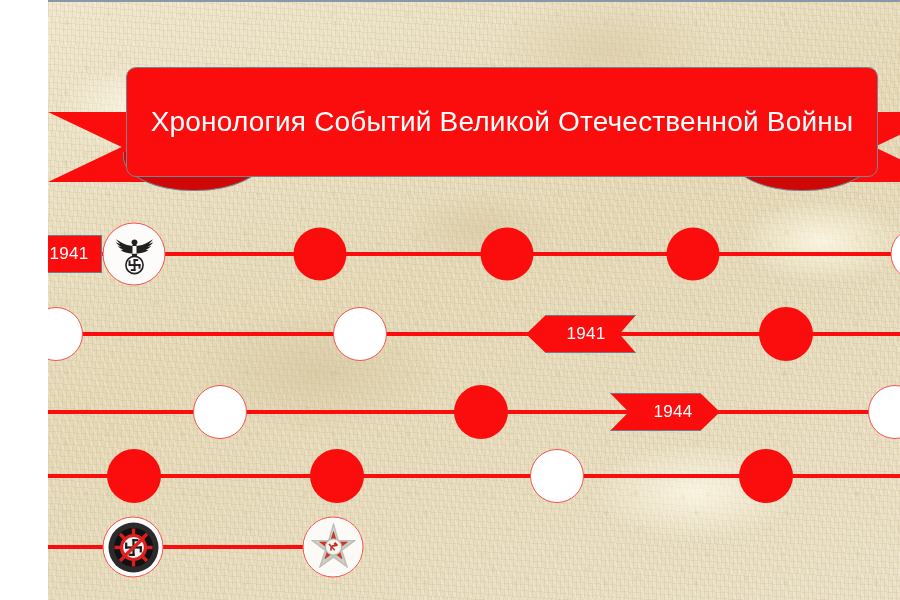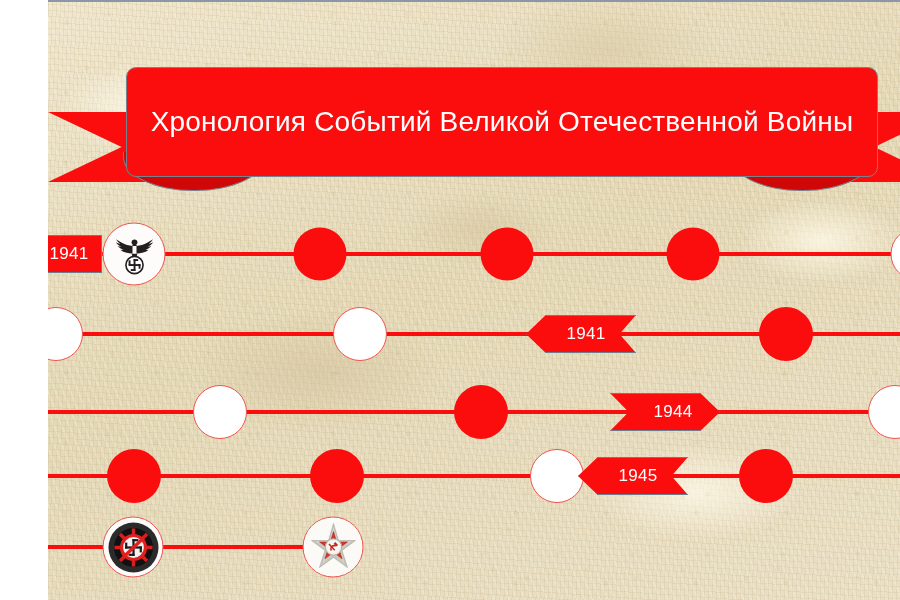--- a/index.html
+++ b/index.html
@@ -256,23 +256,20 @@
   </div>
 
   <div class="timeline-row" style="top:434px">
     <div class="track-line"></div>
 
     <div class="node filled" style="left:86px;width:54px;height:54px"></div>
     <div class="node filled" style="left:289px;width:54px;height:54px"></div>
     <div class="node hollow" style="left:509px;width:54px;height:54px"></div>
     <div class="node filled" style="left:718px;width:54px;height:54px"></div>
 
-    <div class="year-flag left" style="left:530px;width:110px">
-      <span>1945</span>
-    </div>
   </div>
 
   <div class="timeline-row" style="top:505px;height:80px">
     <div class="track-line" style="width:300px"></div>
 
     <div class="emblem" style="left:85px;width:59px;height:59px">
       <svg width="54" height="54" viewBox="0 0 54 54" aria-hidden="true">
         <circle cx="27" cy="27" r="25" fill="#2b2b2b"></circle>
         <circle cx="27" cy="27" r="19.5" fill="#111111"></circle>
         <g stroke="#d81f20" stroke-width="3.4">

